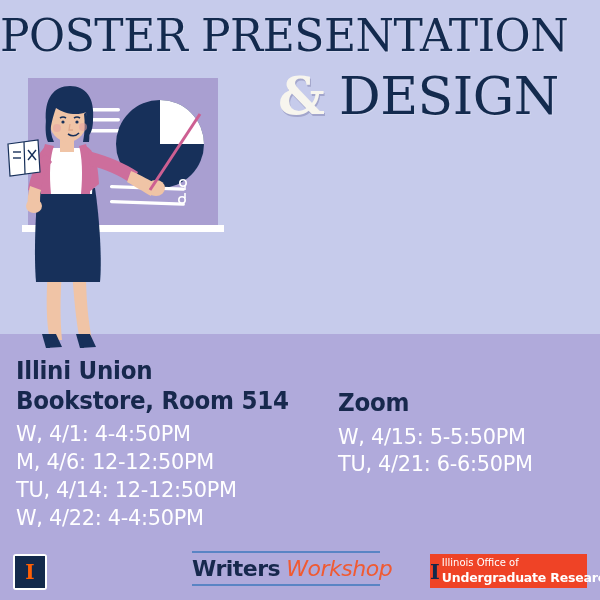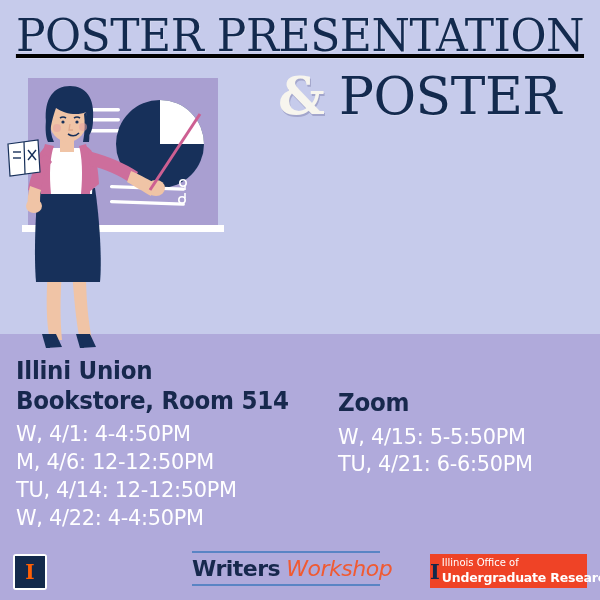--- a/index.html
+++ b/index.html
@@ -8,21 +8,21 @@
     font-family:"Liberation Sans", sans-serif;
     background:#c6cbeb;
   }
   .poster{position:relative;width:600px;height:600px;overflow:hidden;}
 
   
   .band-top{position:absolute;left:0;top:0;width:600px;height:334px;background:#c6cbeb;}
   .band-mid{position:absolute;left:0;top:334px;width:600px;height:266px;background:#b0aadb;}
 
   
-  .title-wrap{position:absolute;left:0;top:14px;width:600px;text-align:center;z-index:8;text-decoration:underline;}
+  .title-wrap{position:absolute;left:0;top:14px;width:600px;text-align:left;z-index:8;}
   .title-line1{
     font-family:"DejaVu Serif", serif;
     font-weight:400;
     font-size:44px;
     letter-spacing:-0.5px;
     color:#132a4e;
     line-height:1;
     white-space:nowrap;
     text-shadow:1px 1px 0 rgba(255,255,255,.25);
   }
@@ -203,21 +203,21 @@
       <circle cx="57" cy="56" r="4" fill="#e8a3a3" opacity=".55"></circle>
       <circle cx="83" cy="55" r="4" fill="#e8a3a3" opacity=".55"></circle>
     </svg>
   </div>
 
   <div class="title-wrap">
     <div class="title-line1">POSTER PRESENTATION</div>
   </div>
   <div class="title-line2">
     <span class="amp">&amp;</span>
-    <span class="design">POSTER</span>
+    <span class="design">DESIGN</span>
   </div>
 
 
   <div class="sched">
 
     <div class="col-left">
       <div class="venue">
         <div>Illini Union</div>
         <div>Bookstore, Room 514</div>
       </div>

